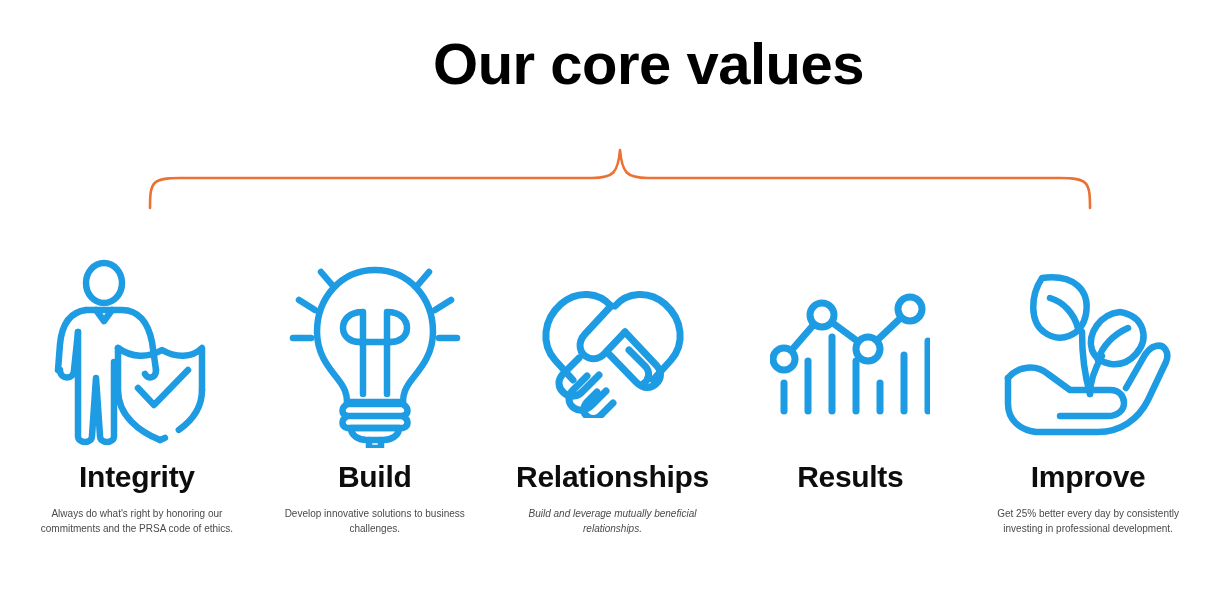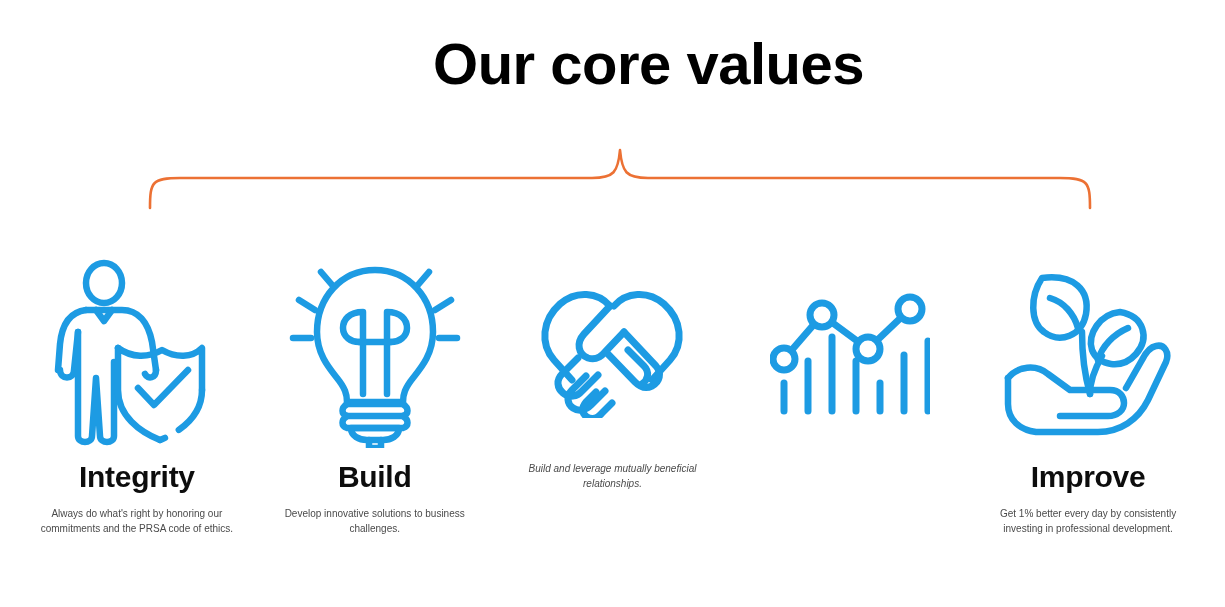--- a/index.html
+++ b/index.html
@@ -52,21 +52,21 @@
 
   
   .columns {
     position: absolute;
     top: 258px;
     left: 0;
     width: 1225px;
     display: flex;
     flex-direction: row;
     align-items: flex-start;
-    justify-content: center;
+    justify-content: flex-end;
     padding: 0 18px;
     box-sizing: border-box;
   }
   .col {
     width: 240px;
     display: flex;
     flex-direction: column;
     align-items: center;
     text-align: center;
   }
@@ -204,20 +204,21 @@
             <path d="M 92 44 L 124 78 C 130 85, 128 94, 120 98 C 114 101, 108 99, 103 94 L 74 64"></path>
 
             <path d="M 46 70 L 30 86 C 24 92, 25 100, 31 105 C 37 110, 45 109, 50 103 L 66 87"></path>
             <path d="M 54 88 L 40 102 C 34 108, 35 116, 41 120 C 47 124, 54 122, 59 117 L 73 103"></path>
             <path d="M 64 104 L 54 114 C 49 120, 50 126, 55 129 C 60 132, 66 130, 70 125 L 80 115"></path>
 
             <path d="M 96 62 L 112 78 C 118 84, 116 92, 110 96"></path>
           </g>
         </svg>
       </div>
+      <div class="value-title">Relationships</div>
       <div class="value-desc">Build and leverage mutually beneficial relationships.</div>
     </div>
 
     <div class="col col-3">
       <div class="icon-box">
         <svg width="160" height="132" viewBox="0 0 160 132" xmlns="http://www.w3.org/2000/svg">
           <g fill="none" stroke="#1D9BE3" stroke-width="7" stroke-linecap="round" stroke-linejoin="round">
 
             <path d="M 14 72 L 52 28 L 98 62 L 140 22"></path>
 
@@ -230,20 +231,21 @@
             <path d="M 158 54 L 158 124"></path>
           </g>
           <g fill="#ffffff" stroke="#1D9BE3" stroke-width="7">
             <circle cx="14" cy="72" r="11"></circle>
             <circle cx="52" cy="28" r="12"></circle>
             <circle cx="98" cy="62" r="12"></circle>
             <circle cx="140" cy="22" r="12"></circle>
           </g>
         </svg>
       </div>
+      <div class="value-title">Results</div>
     </div>
 
     <div class="col col-4">
       <div class="icon-box">
         <svg width="172" height="166" viewBox="0 0 172 166" xmlns="http://www.w3.org/2000/svg">
           <g fill="none" stroke="#1D9BE3" stroke-width="6.5" stroke-linecap="round" stroke-linejoin="round">
 
             <path d="M 40 8 C 72 4, 88 20, 84 44 C 80 66, 58 74, 42 62 C 28 52, 28 26, 40 8 Z"></path>
             <path d="M 48 28 C 62 32, 72 44, 76 58"></path>
 
@@ -255,17 +257,17 @@
 
             <path d="M 6 108 C 16 96, 34 94, 46 104 L 68 120 L 108 120
                      C 118 120, 122 127, 122 133 C 122 140, 116 146, 106 146 L 58 146"></path>
             <path d="M 6 108 L 6 134 C 6 150, 18 160, 34 162 L 96 162
                      C 118 162, 136 150, 146 130 L 164 92
                      C 168 82, 162 74, 154 76 C 148 77, 144 82, 140 90 L 124 118"></path>
           </g>
         </svg>
       </div>
       <div class="value-title">Improve</div>
-      <div class="value-desc">Get 1% better every day by consistently investing in professional development.</div>
+      <div class="value-desc">Get 25% better every day by consistently investing in professional development.</div>
     </div>
 
   </div>
 </div>
 
 </body></html>

